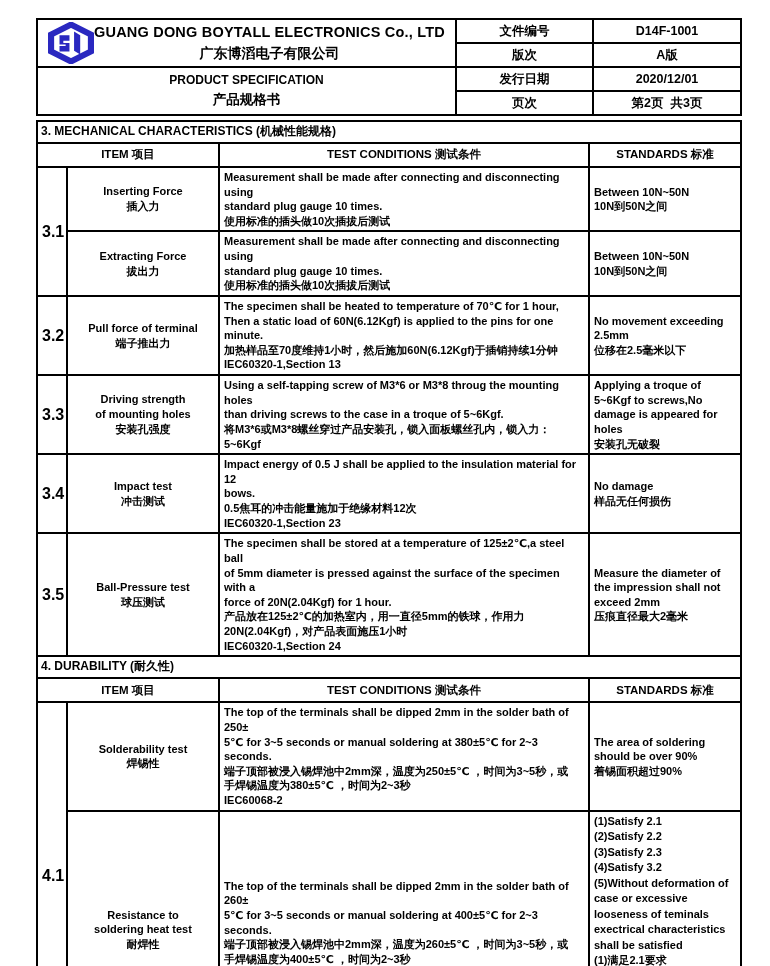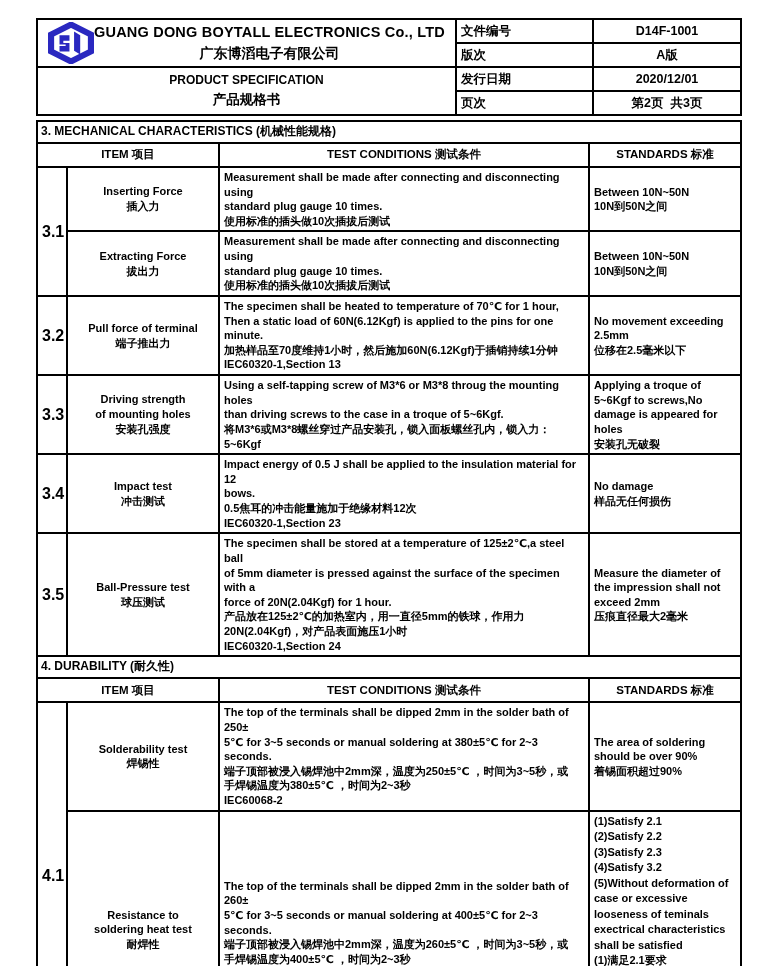--- a/index.html
+++ b/index.html
@@ -26,21 +26,21 @@
 
   
   .company-cell { padding: 2px 4px; }
   .company-inner { display: flex; align-items: center; justify-content: center; }
   .company-names { text-align: center; }
   .company-en { font-size: 14.5px; font-weight: bold; letter-spacing: 0.2px; }
   .company-cn { font-size: 14px; font-weight: bold; margin-top: 2px; }
   .spec-cell { text-align: center; }
   .spec-en { font-size: 12px; font-weight: bold; }
   .spec-cn { font-size: 13.5px; font-weight: bold; margin-top: 2px; }
-  .meta-label { font-size: 12.5px; height: 24px; }
+  .meta-label { text-align: center; font-size: 12.5px; height: 24px; }
   .meta-value { text-align: center; font-size: 12.5px; white-space: pre; height: 17px; }
 
   
   .main-table { margin-top: 4px; }
   .section-row td {
     font-size: 12px; height: 17px; text-align: left; padding-left: 3px;
   }
   .colhead td { text-align: center; font-size: 11.5px; height: 24px; margin-left: 35px; }
   .num { text-align: right; font-size: 16px; }
   .item { text-align: center; white-space: pre-line; line-height: 1.35; }

